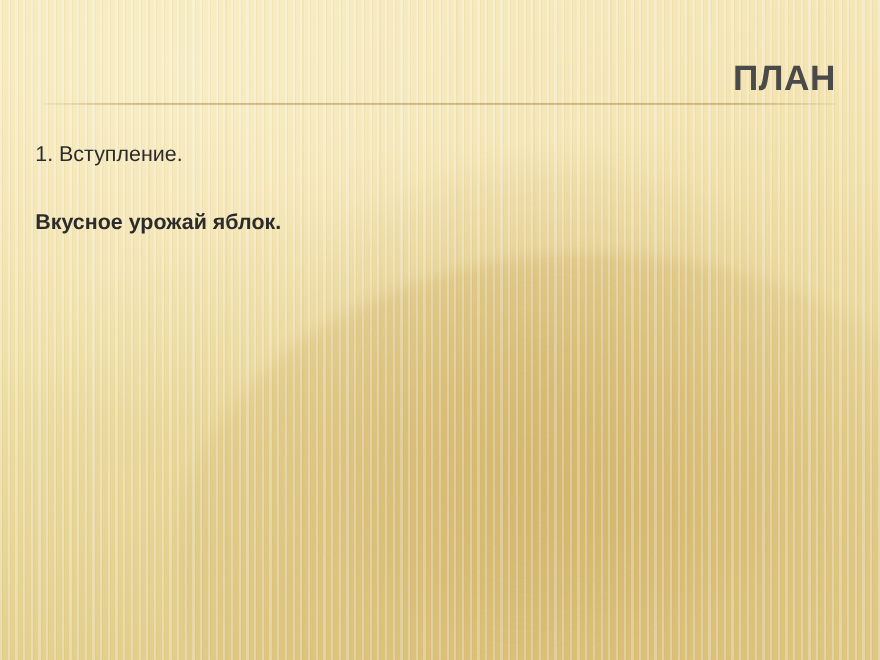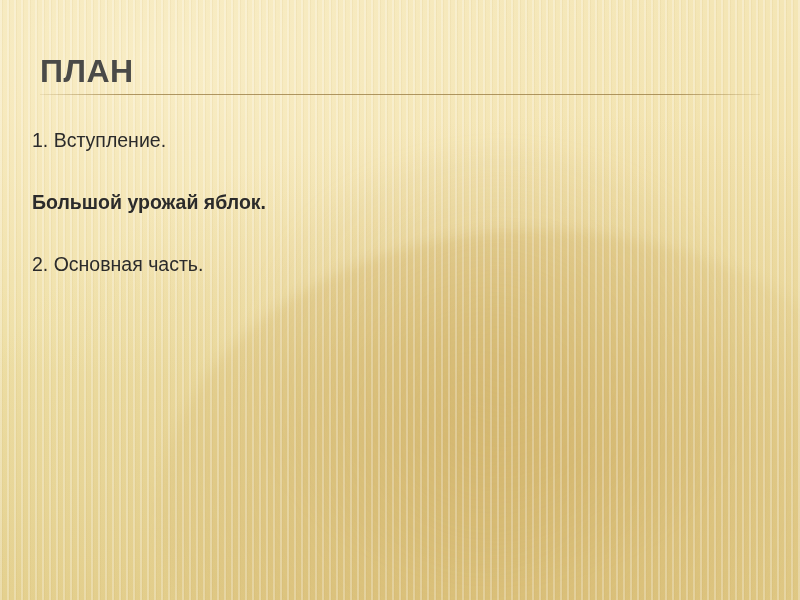--- a/index.html
+++ b/index.html
@@ -82,21 +82,21 @@
     top: 52px;
     left: 40px;
     right: 40px;
     height: 52px;
   }
   .title-text {
     position: absolute;
     left: 0;
     right: 0;
     top: 0;
-    text-align: left;
+    text-align: right;
     font-size: 32px;
     font-weight: bold;
     letter-spacing: 0.5px;
     color: #4a4a48;
     text-transform: uppercase;
     line-height: 38px;
   }
   .title-rule {
     position: absolute;
     left: 0;
@@ -135,18 +135,17 @@
 
   <div class="content">
 
     <div class="title-block">
       <div class="title-text">ПЛАН</div>
       <div class="title-rule"></div>
     </div>
 
     <div class="body-list">
       <div class="body-line">1. Вступление.</div>
-      <div class="body-line bold">Большой урожай яблок.</div>
-      <div class="body-line">2. Основная часть.</div>
+      <div class="body-line bold">Вкусное урожай яблок.</div>
     </div>
 
   </div>
 </div>
 
 </body></html>

